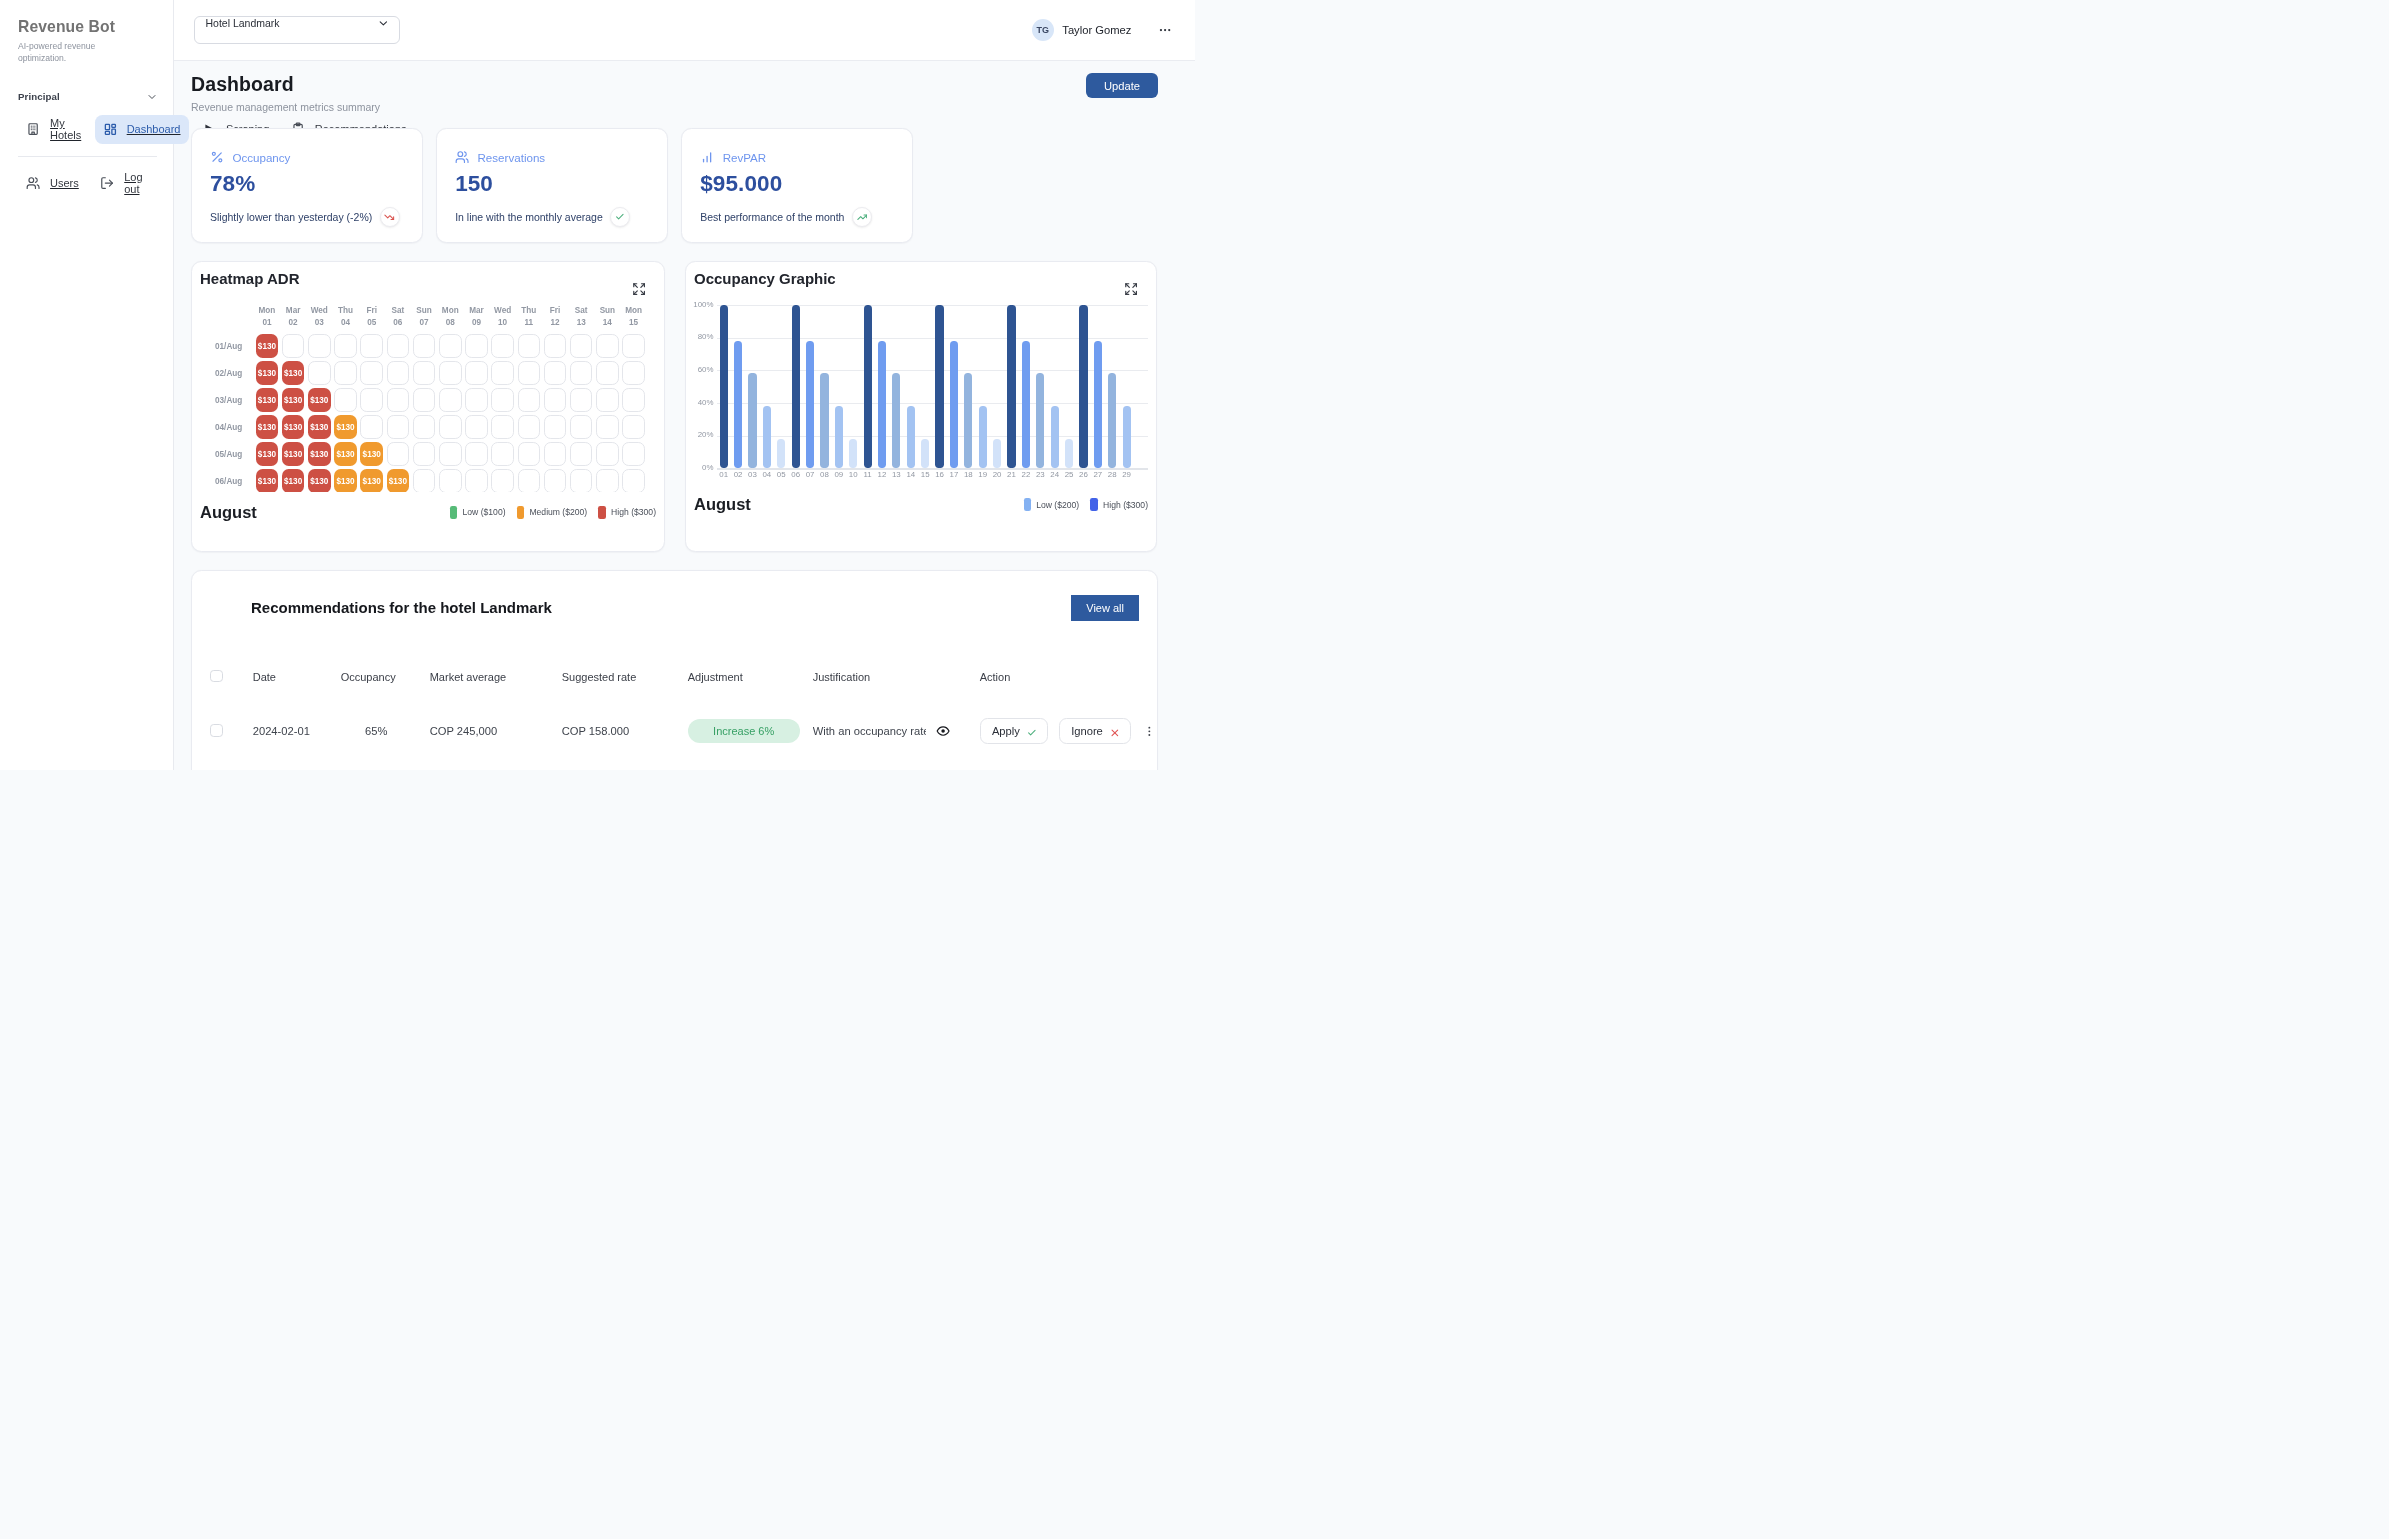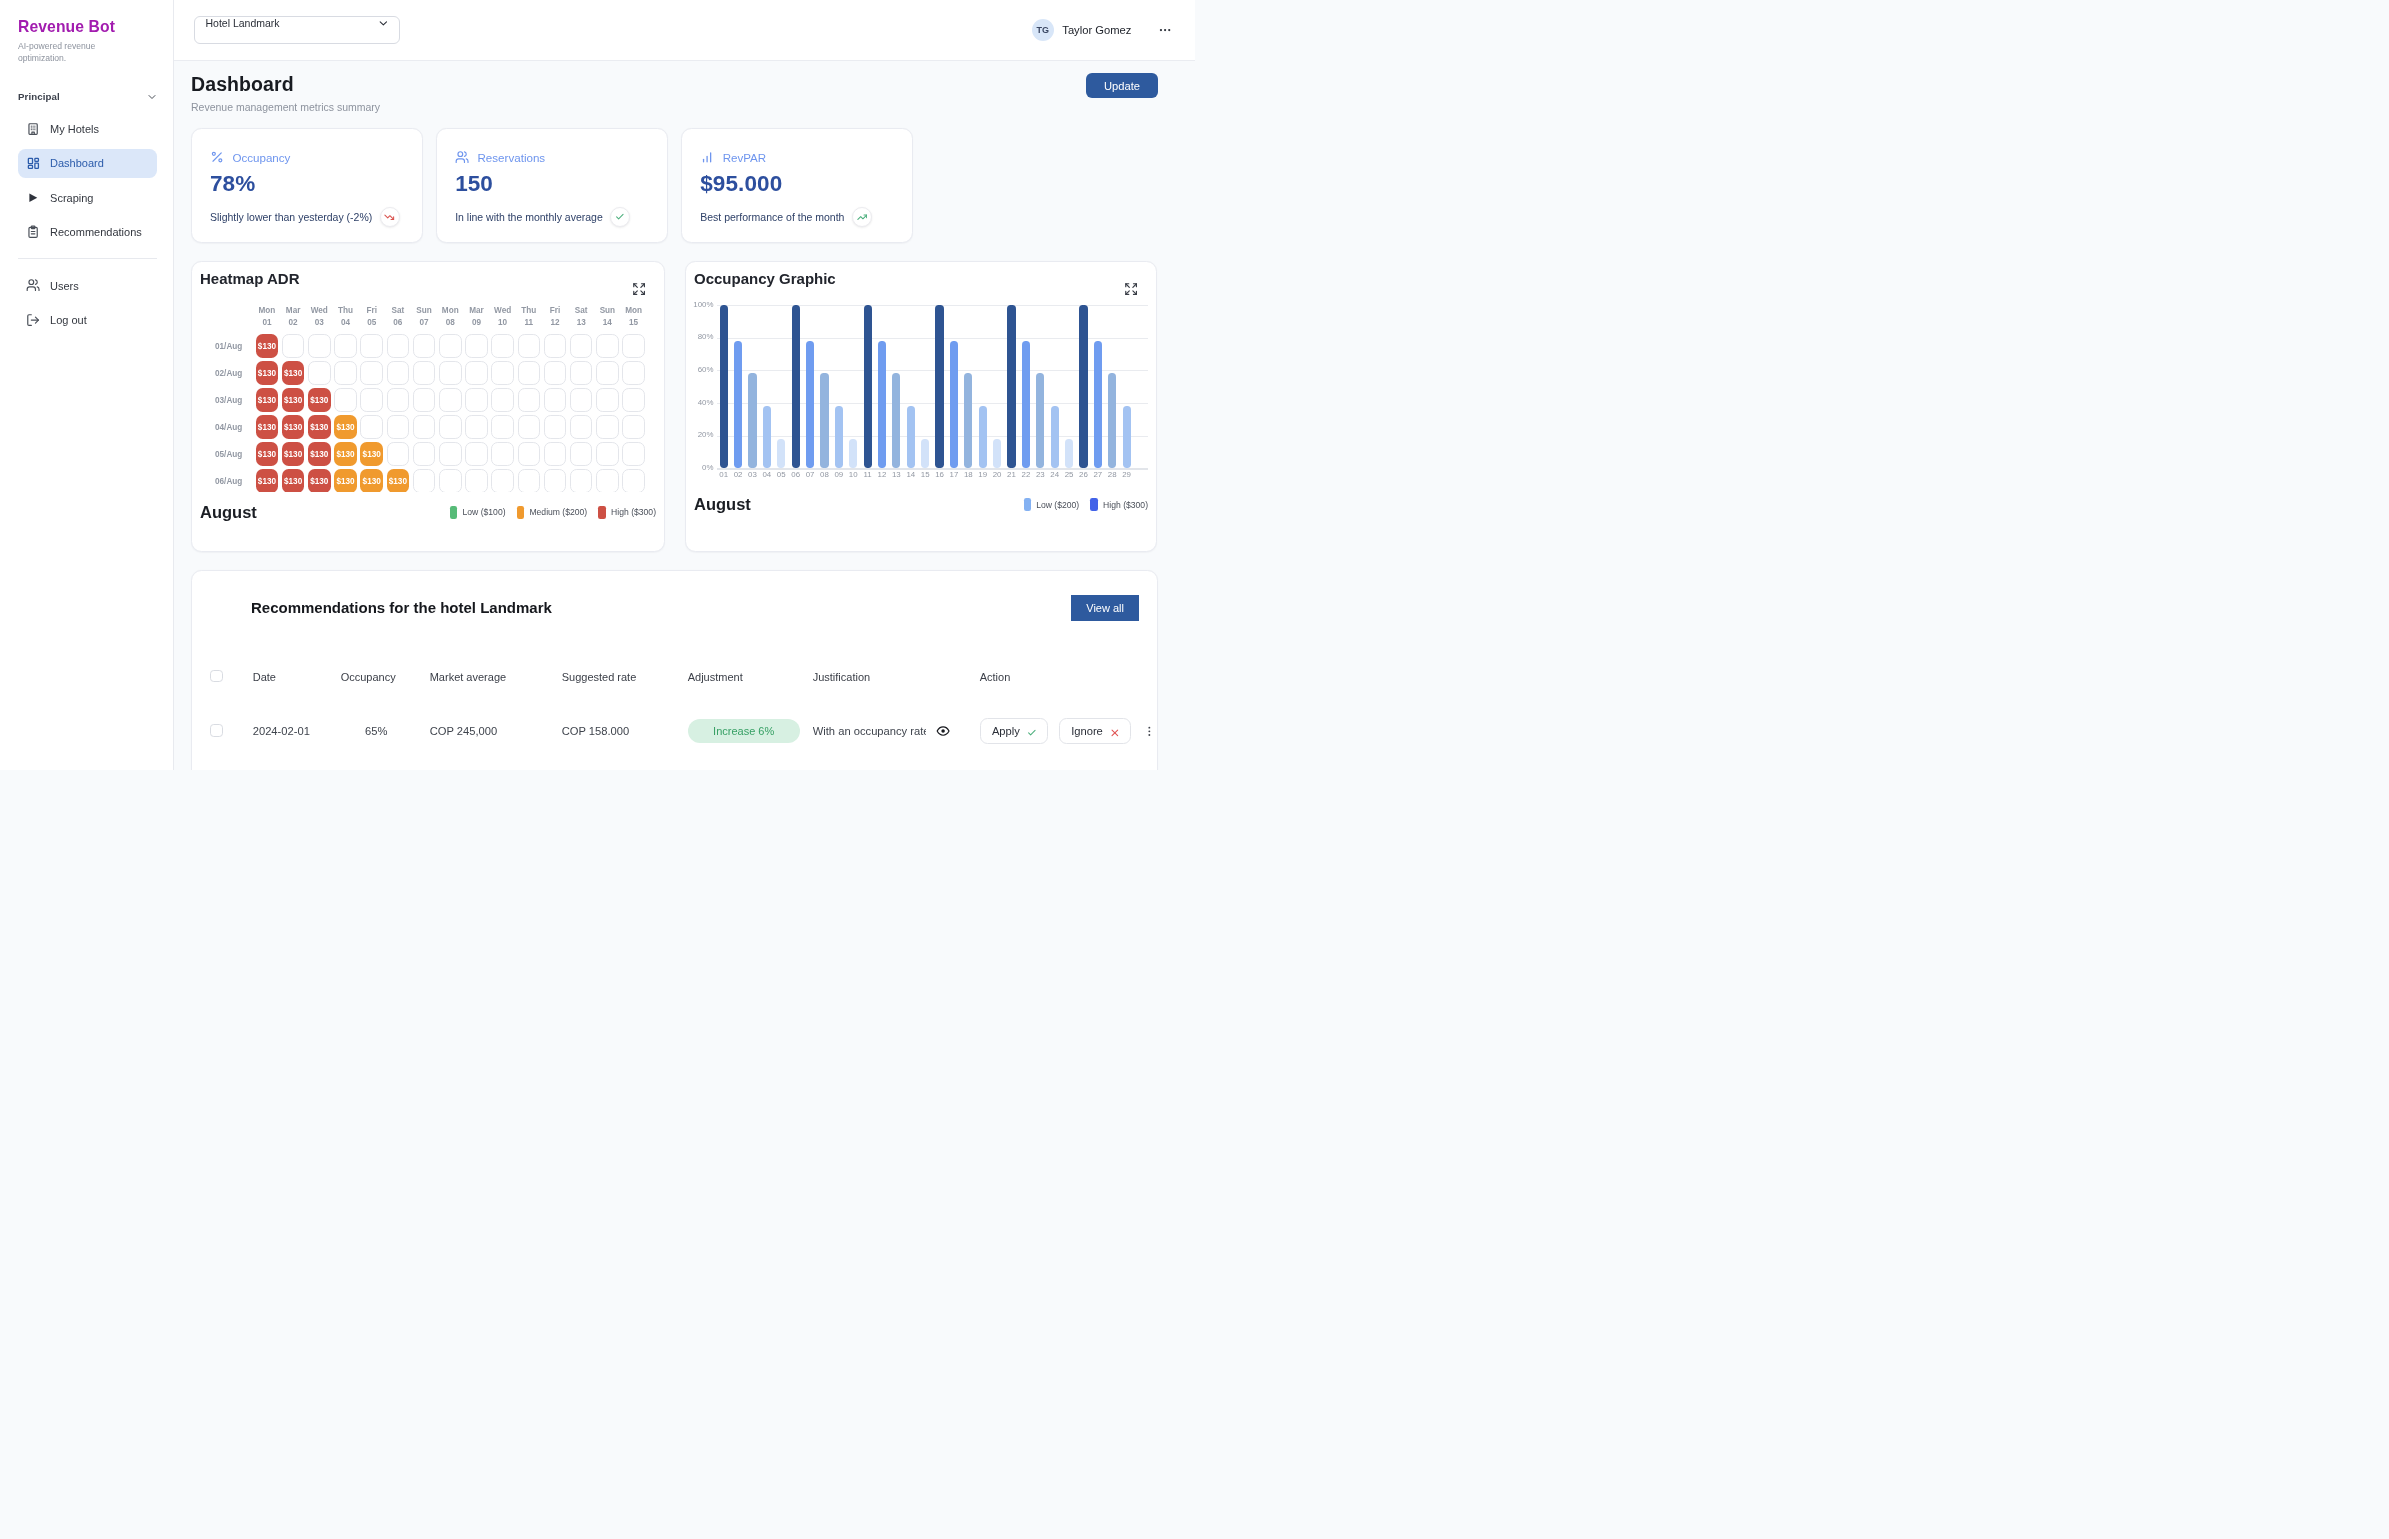--- a/index.html
+++ b/index.html
@@ -2,25 +2,25 @@
 <html style="font-size:12px"><head>
 <meta charset="utf-8">
 <style>
   * { margin:0; padding:0; box-sizing:border-box; }
   html,body { width:1195px; height:770px; overflow:hidden; }
   body { font-family:"Liberation Sans", sans-serif; background:#f8fafc; position:relative; color:#20242c; }
   svg { display:block; }
 
   
   .sidebar { position:absolute; left:0; top:0; width:174px; height:100%; background:#fff; border-right:0.7px solid #e8eaef; padding:18px 10.5px 0 18px; }
-  .logo-title { font-size:15.7px; font-weight:700; color:#a21caf; letter-spacing:0.1px; }
+  .logo-title { font-size:15.7px; font-weight:700; color:#737373; letter-spacing:0.1px; }
   .logo-sub { font-size:8.6px; color:#8d939e; margin-top:3.7px; line-height:1.4; width:106px; }
   .section-row { display:flex; align-items:center; justify-content:space-between; margin:27px 4.5px 12px 0; }
   .section-label { font-size:9.7px; font-weight:600; color:#3c414c; letter-spacing:0.1px; }
-  .nav { display:flex; flex-direction:column; gap:5.2px; margin-right:6px; }
+  .nav { display:flex; flex-direction:row; gap:5.2px; margin-right:6px;text-decoration:underline; }
   .nav-item { display:flex; align-items:center; gap:9.7px; height:29px; padding:0 8.2px; border-radius:7.5px; font-size:11px; color:#33373f; cursor:pointer; }
   .nav-item .ic { width:14.2px; height:14.2px; flex:0 0 14.2px; color:#4a4f58; }
   .nav-item.active { background:#dbe7f9; color:#2c5cab; }
   .nav-item.active .ic { color:#2c5cab; }
   .side-divider { height:0.7px; background:#e7e9ee; margin:12px 6px 12px 0; }
 
   
   .topbar { position:absolute; left:174px; top:0; right:0; height:61px; background:#fff; border-bottom:0.7px solid #eaecf1; display:flex; align-items:center; padding:0 22.5px 0 20px; }
   .hotel-select { width:206px; height:28px; background:#fff; border:0.7px solid #d8dbe2; border-radius:6px; display:flex; justify-content:space-between; padding:0 9.7px 0 10.5px; font-size:10.5px; color:#2b2f38; cursor:pointer; }
   .user-area { margin-left:auto; display:flex; align-items:center; }

